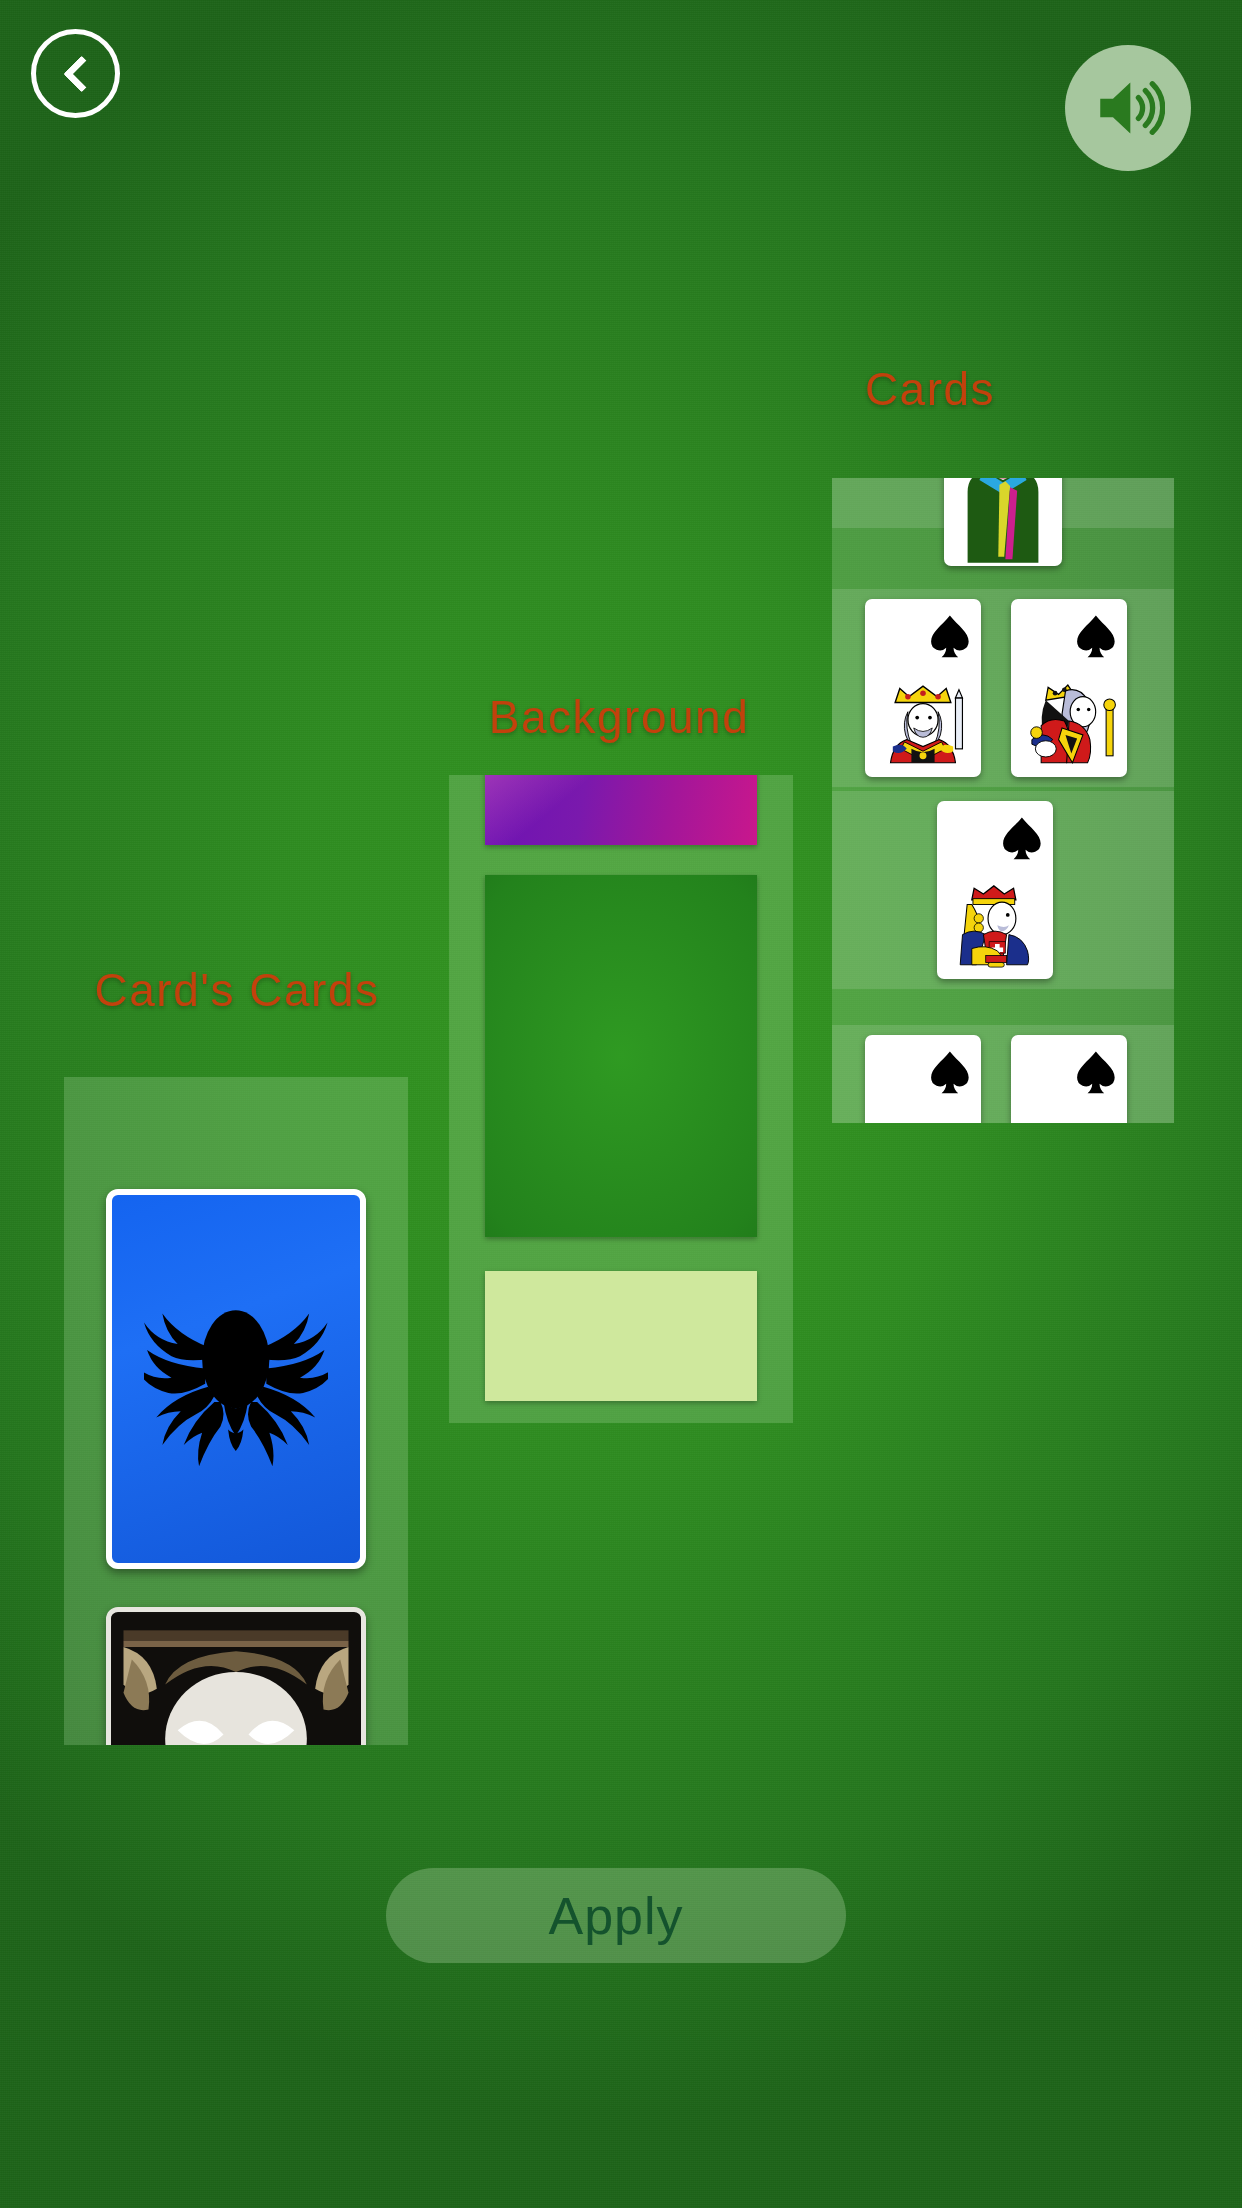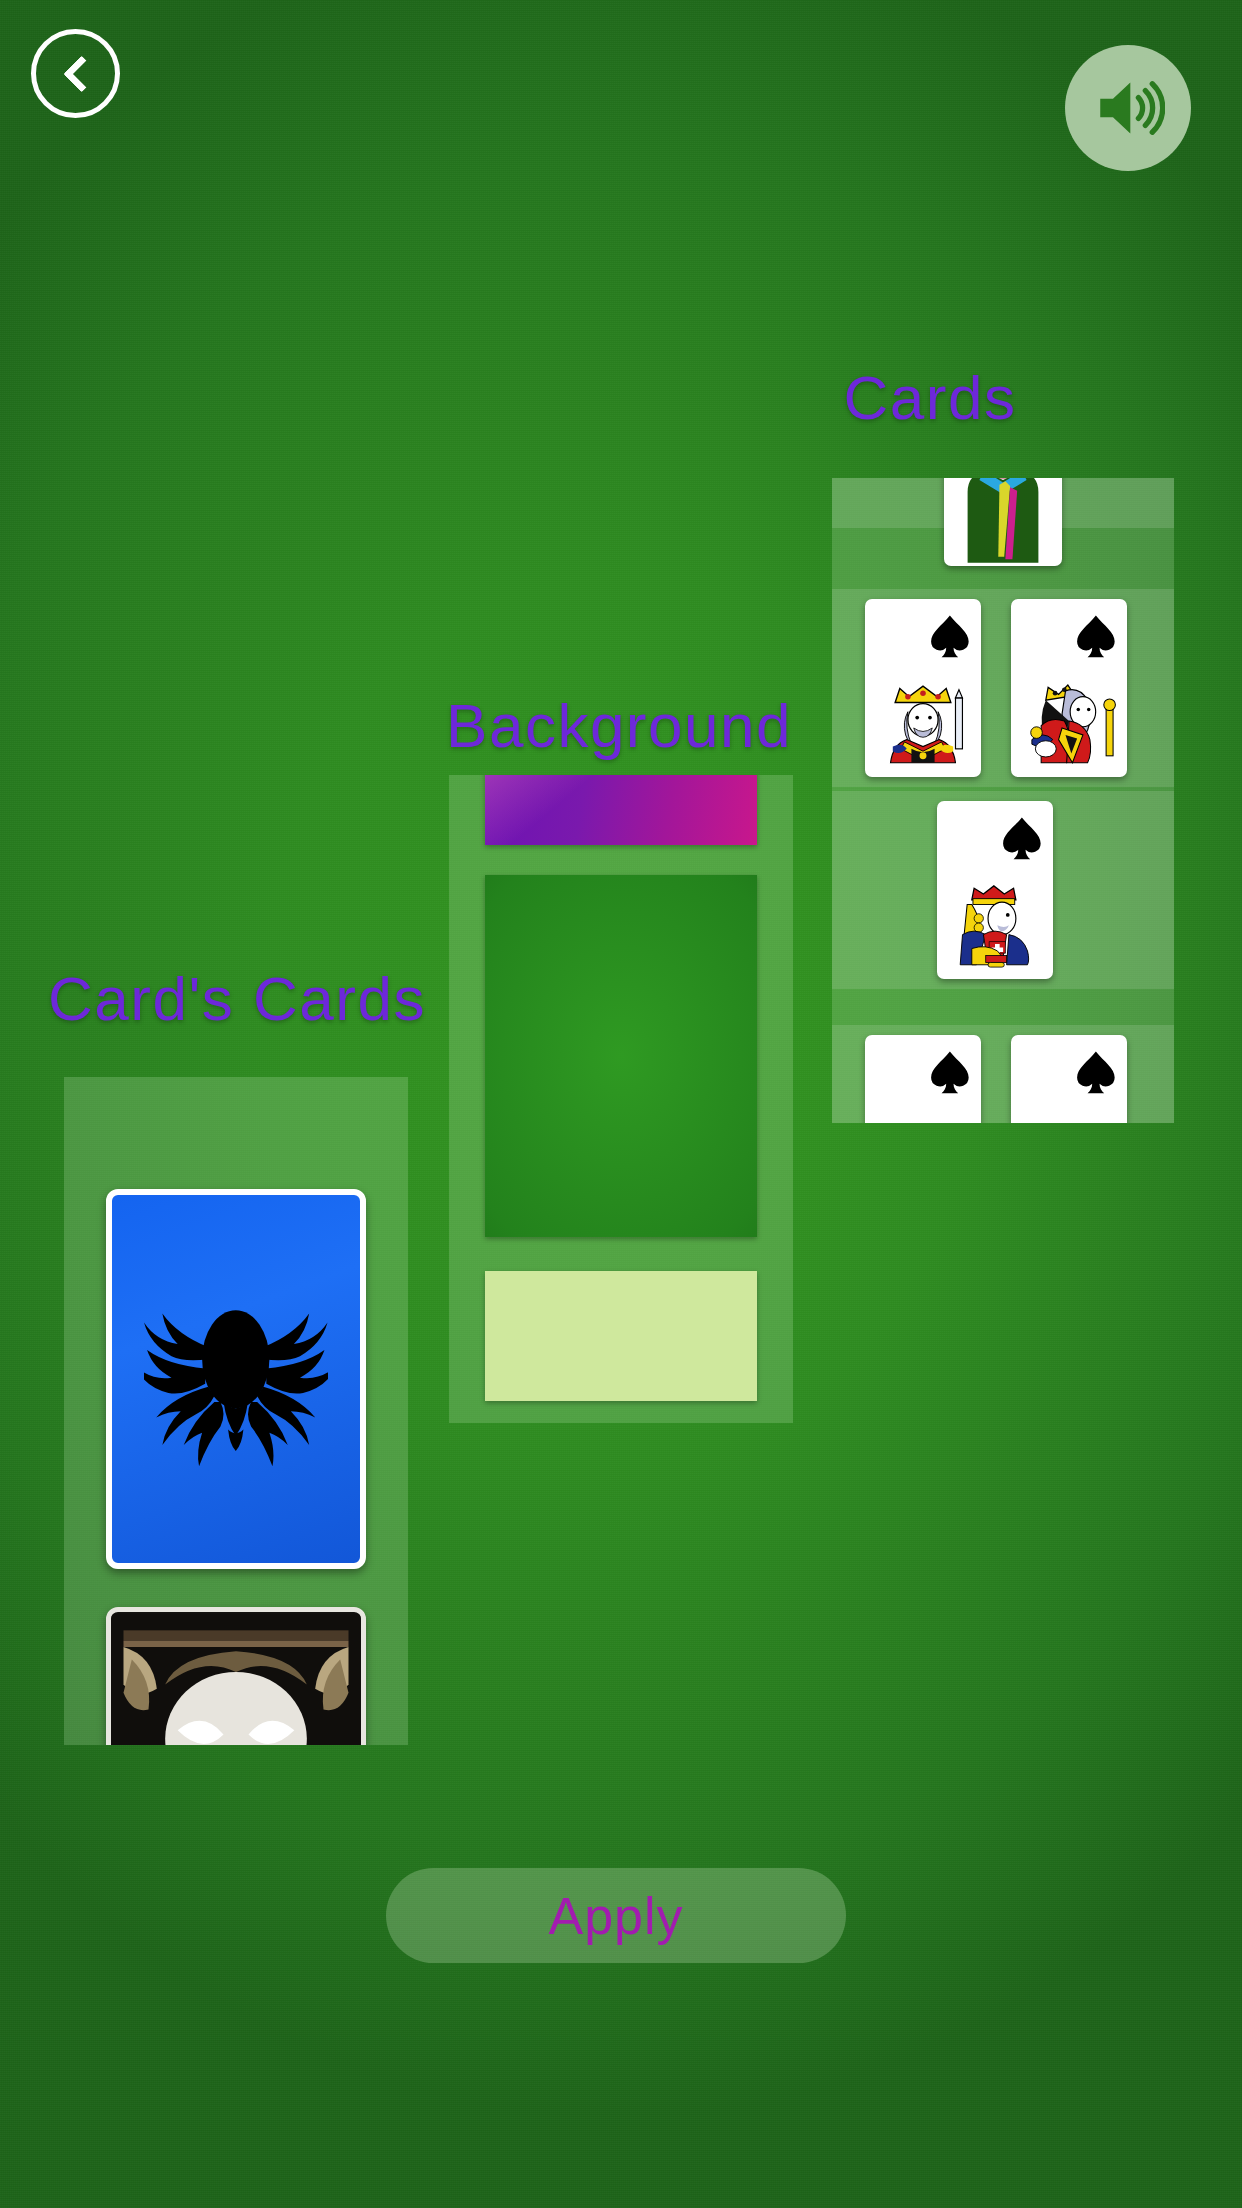--- a/index.html
+++ b/index.html
@@ -39,22 +39,22 @@
     position:absolute; left:1065px; top:45px;
     width:126px; height:126px; border-radius:50%;
     background:#a6c79e;
     display:flex; align-items:center; justify-content:center;
   }
   .sound-btn svg{ width:74px; height:74px; display:block; }
 
   
   .title{
     position:absolute;
-    color:#6d28d9;
-    font-size:62px;
+    color:#c2410c;
+    font-size:46px;
     font-weight:400;
     letter-spacing:1.5px;
     white-space:nowrap;
     text-shadow:0 2px 4px rgba(0,0,0,.25);
   }
   #title-cards      { left:930px;  top:362px;  transform:translateX(-50%); }
   #title-background { left:619px;  top:670px;  transform:translateX(-50%);margin-top:20px; }
   #title-cardsback  { left:237px;  top:963px;  transform:translateX(-50%); }
 
   
@@ -125,21 +125,21 @@
   }
   .skullwrap{ position:absolute; inset:0; }
 
   
   .apply-btn{
     position:absolute;
     left:386px; top:1868px; width:460px; height:95px;
     border-radius:48px;
     background:rgba(215,240,205,.26);
     display:flex; align-items:center; justify-content:center;
-    color:#a21caf;
+    color:#14532d;
     font-size:52px;
     letter-spacing:1px;
     border:none;
     font-family:"Liberation Sans", sans-serif;
   }
 </style>
 </head>
 <body>
 
 <div class="felt-noise"></div>

